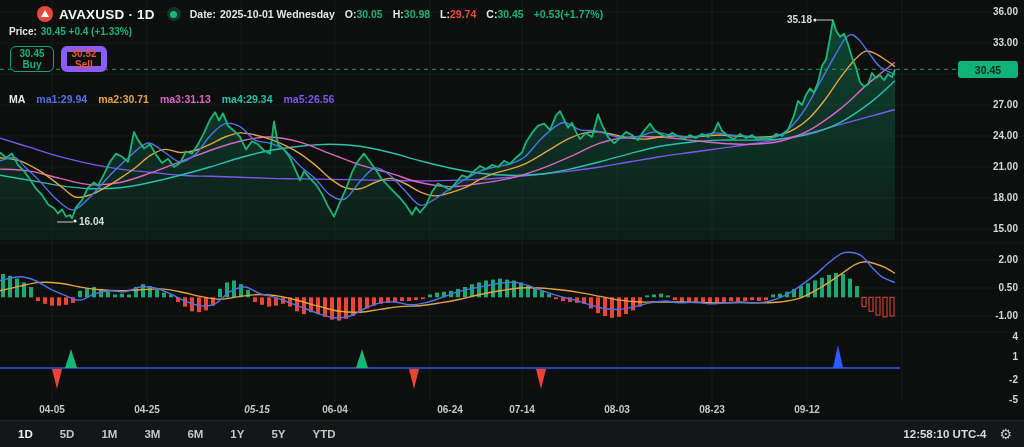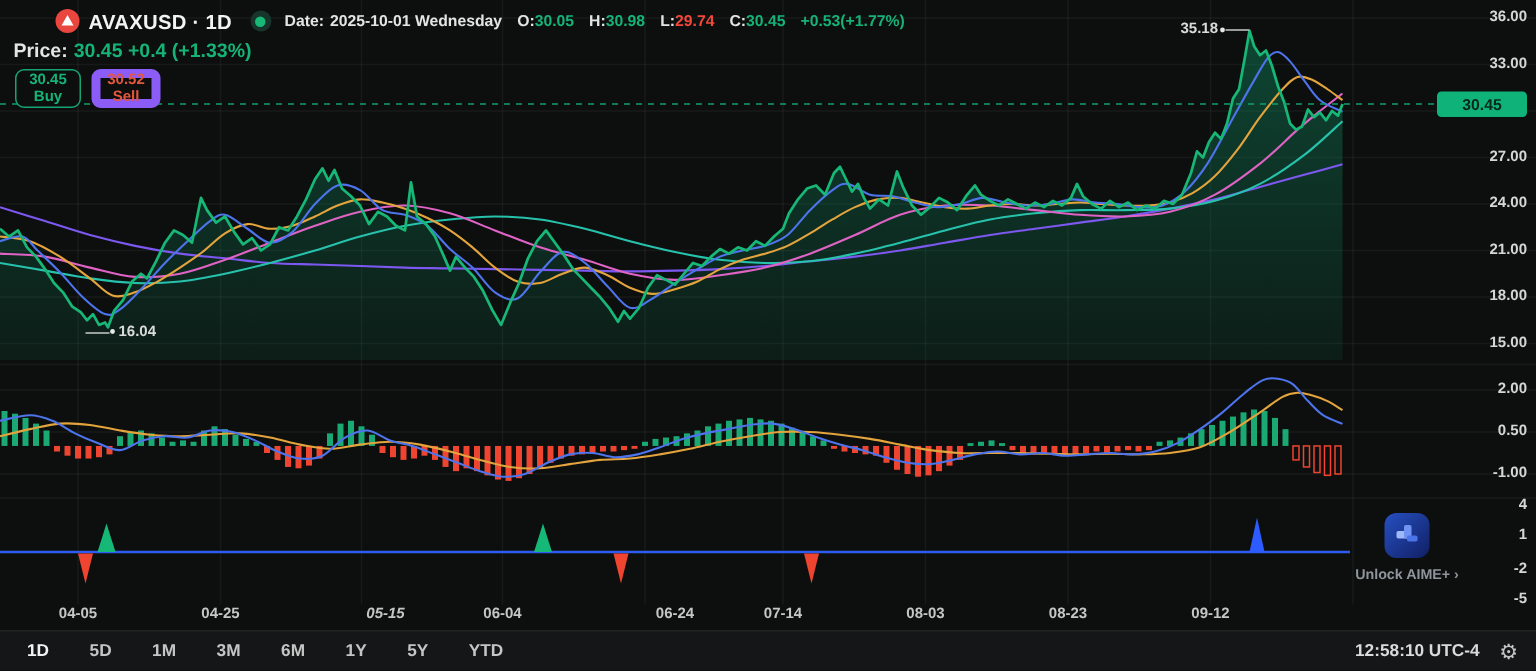--- a/index.html
+++ b/index.html
@@ -19,21 +19,21 @@
   .hdr-row1 { position:absolute; left:9px; top:5px; height:18px; display:flex; align-items:center;padding-left:28px; }
   .logo { width:16px; height:16px; border-radius:50%; background:#e8463f; display:flex; align-items:center; justify-content:center; margin-right:6px; }
   .logo .tri { width:0; height:0; border-left:4px solid transparent; border-right:4px solid transparent; border-bottom:7px solid #ffffff; margin-top:-1px; }
   .symbol { font-size:13.5px; font-weight:700; color:#f2f4f3; letter-spacing:.2px; }
   .status-dot { width:14px; height:14px; border-radius:50%; background:#17352a; margin:0 9px 0 12px; display:flex; align-items:center; justify-content:center; }
   .status-dot i { width:7px; height:7px; border-radius:50%; background:#18b877; }
   .h-txt { font-size:10.5px; font-weight:700; color:#e3e5e4; }
   .h-gap { margin-left:10px; }
   .val-up { color:#16b377; } .val-dn { color:#f0483a; }
 
-  .hdr-row2 { position:absolute; left:9px; top:26px; font-size:13px; font-weight:700; }
+  .hdr-row2 { position:absolute; left:9px; top:26px; font-size:10px; font-weight:700; }
   .hdr-row2 .pv { margin-left:4px; }
 
   .trade-box { position:absolute; top:46px; width:44px; height:26px; border-radius:6px;
                background:#0c0f0e; display:flex; flex-direction:column; align-items:center;
                justify-content:center; line-height:11px; font-size:10px; font-weight:700; cursor:pointer; }
   .buy-box  { left:10px;  border:1px solid #16a572; color:#16b377; }
   .sell-box { left:61px; width:46px; border:6px solid #8b5cf6; color:#e5573c; }
 
   .ma-row { position:absolute; left:9px; top:93px; display:flex; gap:11px; font-size:10.5px; font-weight:700; }
   .ma-lbl { color:#e8eae9; }
@@ -298,37 +298,35 @@
       <span>Price:</span><span class="pv val-up">30.45 +0.4 (+1.33%)</span>
     </div>
     <div class="trade-box buy-box">
       <span>30.45</span>
       <span>Buy</span>
     </div>
     <div class="trade-box sell-box">
       <span>30.52</span>
       <span>Sell</span>
     </div>
+    <div class="ma-row">
+      <span class="ma-lbl">MA</span>
+      <span class="c-ma1">ma1:29.94</span>
+      <span class="c-ma2">ma2:30.71</span>
+      <span class="c-ma3">ma3:31.13</span>
+      <span class="c-ma4">ma4:29.34</span>
+      <span class="c-ma5">ma5:26.56</span>
+    </div>
 
 
     <span class="ann" id="ann-high">35.18</span>
     <span class="ann" id="ann-low">16.04</span>
 
     <div class="price-tag">30.45</div>
 
-    <div class="aime">
-      <div class="aime-icon">
-        <svg width="18" height="18" viewBox="0 0 18 18">
-          <rect x="2" y="6" width="9" height="5" rx="1.2" fill="#9db9f7"></rect>
-          <rect x="7" y="2" width="5" height="9" rx="1.2" fill="#6e93f2"></rect>
-          <rect x="9" y="9" width="7" height="4" rx="1.2" fill="#4a74e8"></rect>
-        </svg>
-      </div>
-      <div class="aime-label">Unlock AIME+ ›</div>
-    </div>
   </div>
 
   <div class="toolbar">
     <div id="ranges">
         <span class="range active">1D</span>
         <span class="range">5D</span>
         <span class="range">1M</span>
         <span class="range">3M</span>
         <span class="range">6M</span>
         <span class="range">1Y</span>

